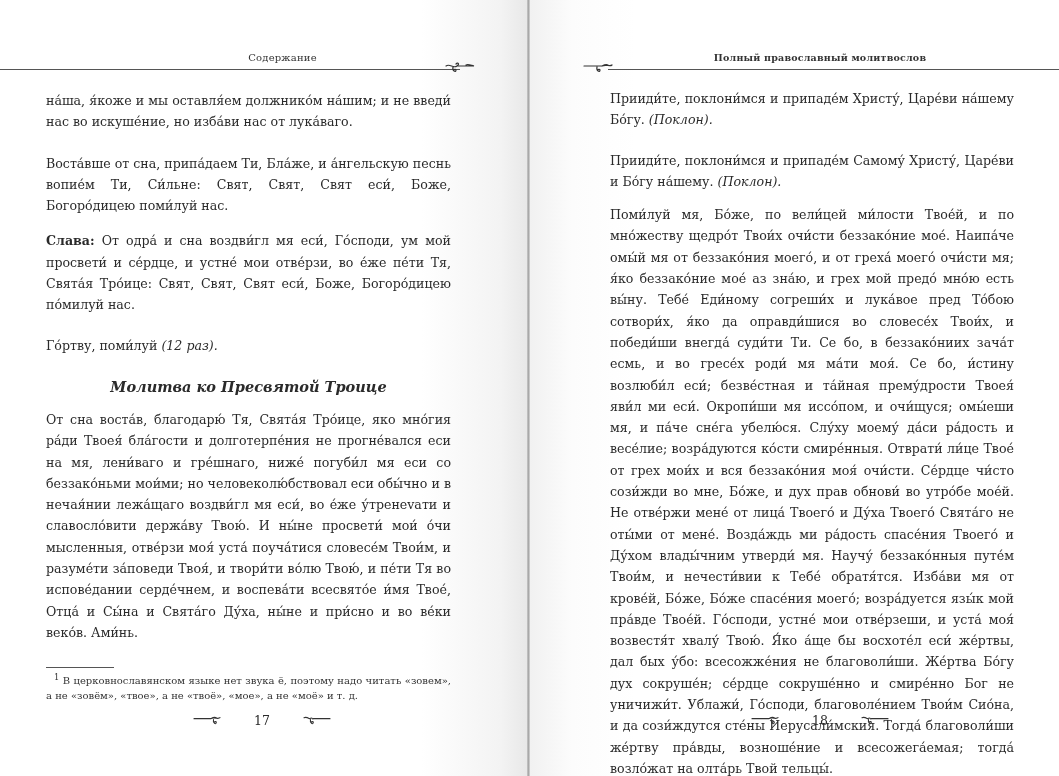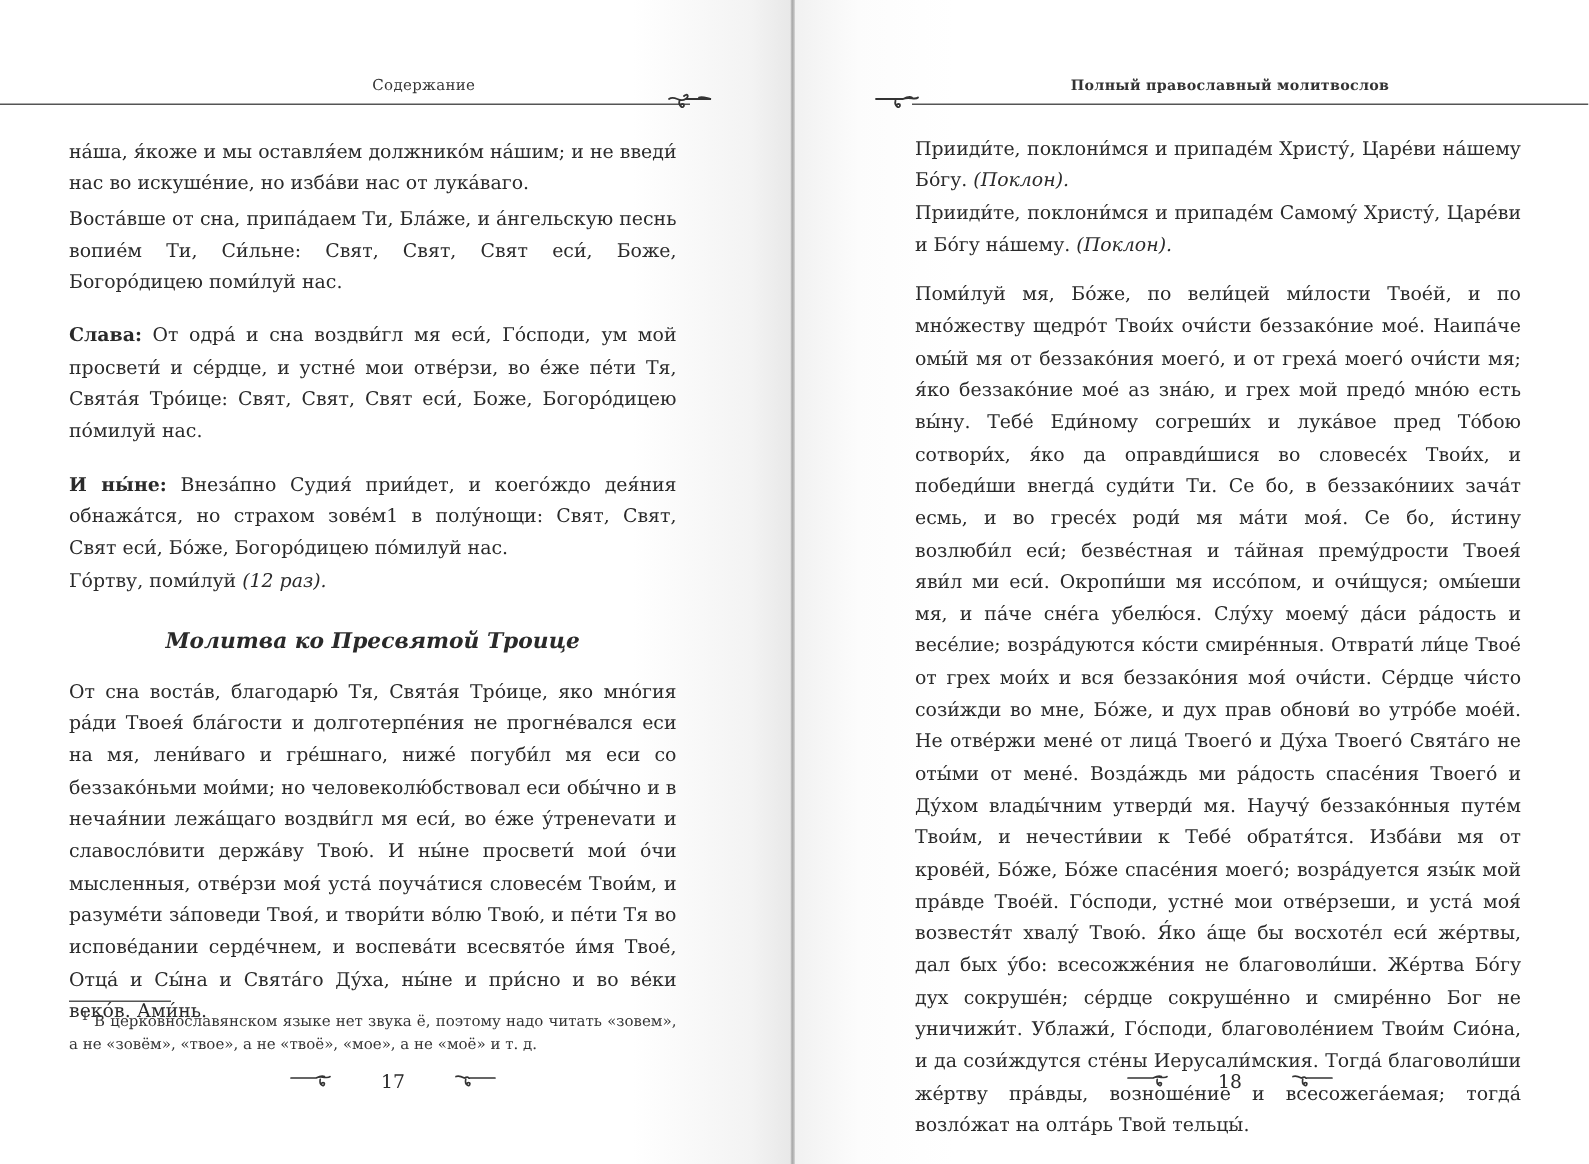--- a/index.html
+++ b/index.html
@@ -37,21 +37,21 @@
   .flourish {
     position:absolute; width:32px; height:14px;
   }
   .flourish svg { width:100%; height:100%; display:block; }
   .text-block {
     position:absolute; font-size:12.6px; line-height:21.3px; text-align:justify;
   }
   .page-left .text-block { left:46px; width:405px; }
   .page-right .text-block { left:80px; width:404px; }
   p { margin:0; }
-  .gap-small { margin-top:0; }
+  .gap-small { margin-top:19px; }
   .gap-med { margin-top:14px; }
   h2 {
     margin:0; text-align:center; font-style:italic; font-weight:bold;
     font-size:14.5px; line-height:22px;
   }
   em { font-style:italic; }
   strong { font-weight:bold; }
   .footnote-rule { position:absolute; left:46px; top:667px; width:68px; height:1px; background:#555; }
   .footnote {
     position:absolute; left:46px; top:670px; width:405px;
@@ -75,25 +75,24 @@
   <div class="flourish" style="left:444px; top:61px;">
     <svg viewBox="0 0 32 14">
         <path d="M2 5 C6 2,9 8,13 5 C16 3,14 1,12 3 M13 5 L30 5 C26 4,24 3,22 4 M9 6 C8 10,12 12,12 9 C12 8,10 8,10 9" stroke="#333" stroke-width="1.2" fill="none" stroke-linecap="round"></path>
       </svg>
   </div>
 
   <div class="text-block" style="top:90px;">
     <p>на́ша, я́коже и мы оставля́ем должнико́м на́шим; и не введи́ нас во искуше́ние, но изба́ви нас от лука́ваго.</p>
 
 
-    <p style="margin-top:2px;">Воста́вше от сна, припа́даем Ти, Бла́же, и а́нгельскую песнь вопие́м Ти, Си́льне: Свят, Свят, Свят еси́, Боже, Богоро́дицею поми́луй нас.</p>
+    <p style="margin-top:20px;">Воста́вше от сна, припа́даем Ти, Бла́же, и а́нгельскую песнь вопие́м Ти, Си́льне: Свят, Свят, Свят еси́, Боже, Богоро́дицею поми́луй нас.</p>
 
     <p class="gap-med"><strong>Слава:</strong><span> От одра́ и сна воздви́гл мя еси́, Го́споди, ум мой просвети́ и се́рдце, и устне́ мои отве́рзи, во е́же пе́ти Тя, Свята́я Тро́ице: Свят, Свят, Свят еси́, Боже, Богоро́дицею по́милуй нас.</span></p>
 
-    <p class="gap-med"><strong>И ны́не:</strong><span> Внеза́пно Судия́ прии́дет, и коего́ждо дея́ния обнажа́тся, но страхом зове́м1 в полу́нощи: Свят, Свят, Свят еси́, Бо́же, Богоро́дицею по́милуй нас.</span></p>
 
     <p class="gap-small"><span>Го́ртву, поми́луй </span><em>(12 раз).</em></p>
 
     <h2 style="margin-top:20px;text-align:center;">Молитва ко Пресвятой Троице</h2>
 
     <p style="margin-top:11px;">От сна воста́в, благодарю́ Тя, Свята́я Тро́ице, яко мно́гия ра́ди Твоея́ бла́гости и долготерпе́ния не прогне́вался еси на мя, лени́ваго и гре́шнаго, ниже́ погуби́л мя еси со беззако́ньми мои́ми; но человеколю́бствовал еси обы́чно и в нечая́нии лежа́щаго воздви́гл мя еси́, во е́же у́тренevати и славосло́вити держа́ву Твою́. И ны́не просвети́ мои́ о́чи мысленныя, отве́рзи моя́ уста́ поуча́тися словесе́м Твои́м, и разуме́ти за́поведи Твоя́, и твори́ти во́лю Твою́, и пе́ти Тя во испове́дании серде́чнем, и воспева́ти всесвято́е и́мя Твое́, Отца́ и Сы́на и Свята́го Ду́ха, ны́не и при́сно и во ве́ки веко́в. Ами́нь.</p>
 
   </div>
 
   <div class="footnote-rule"></div>

